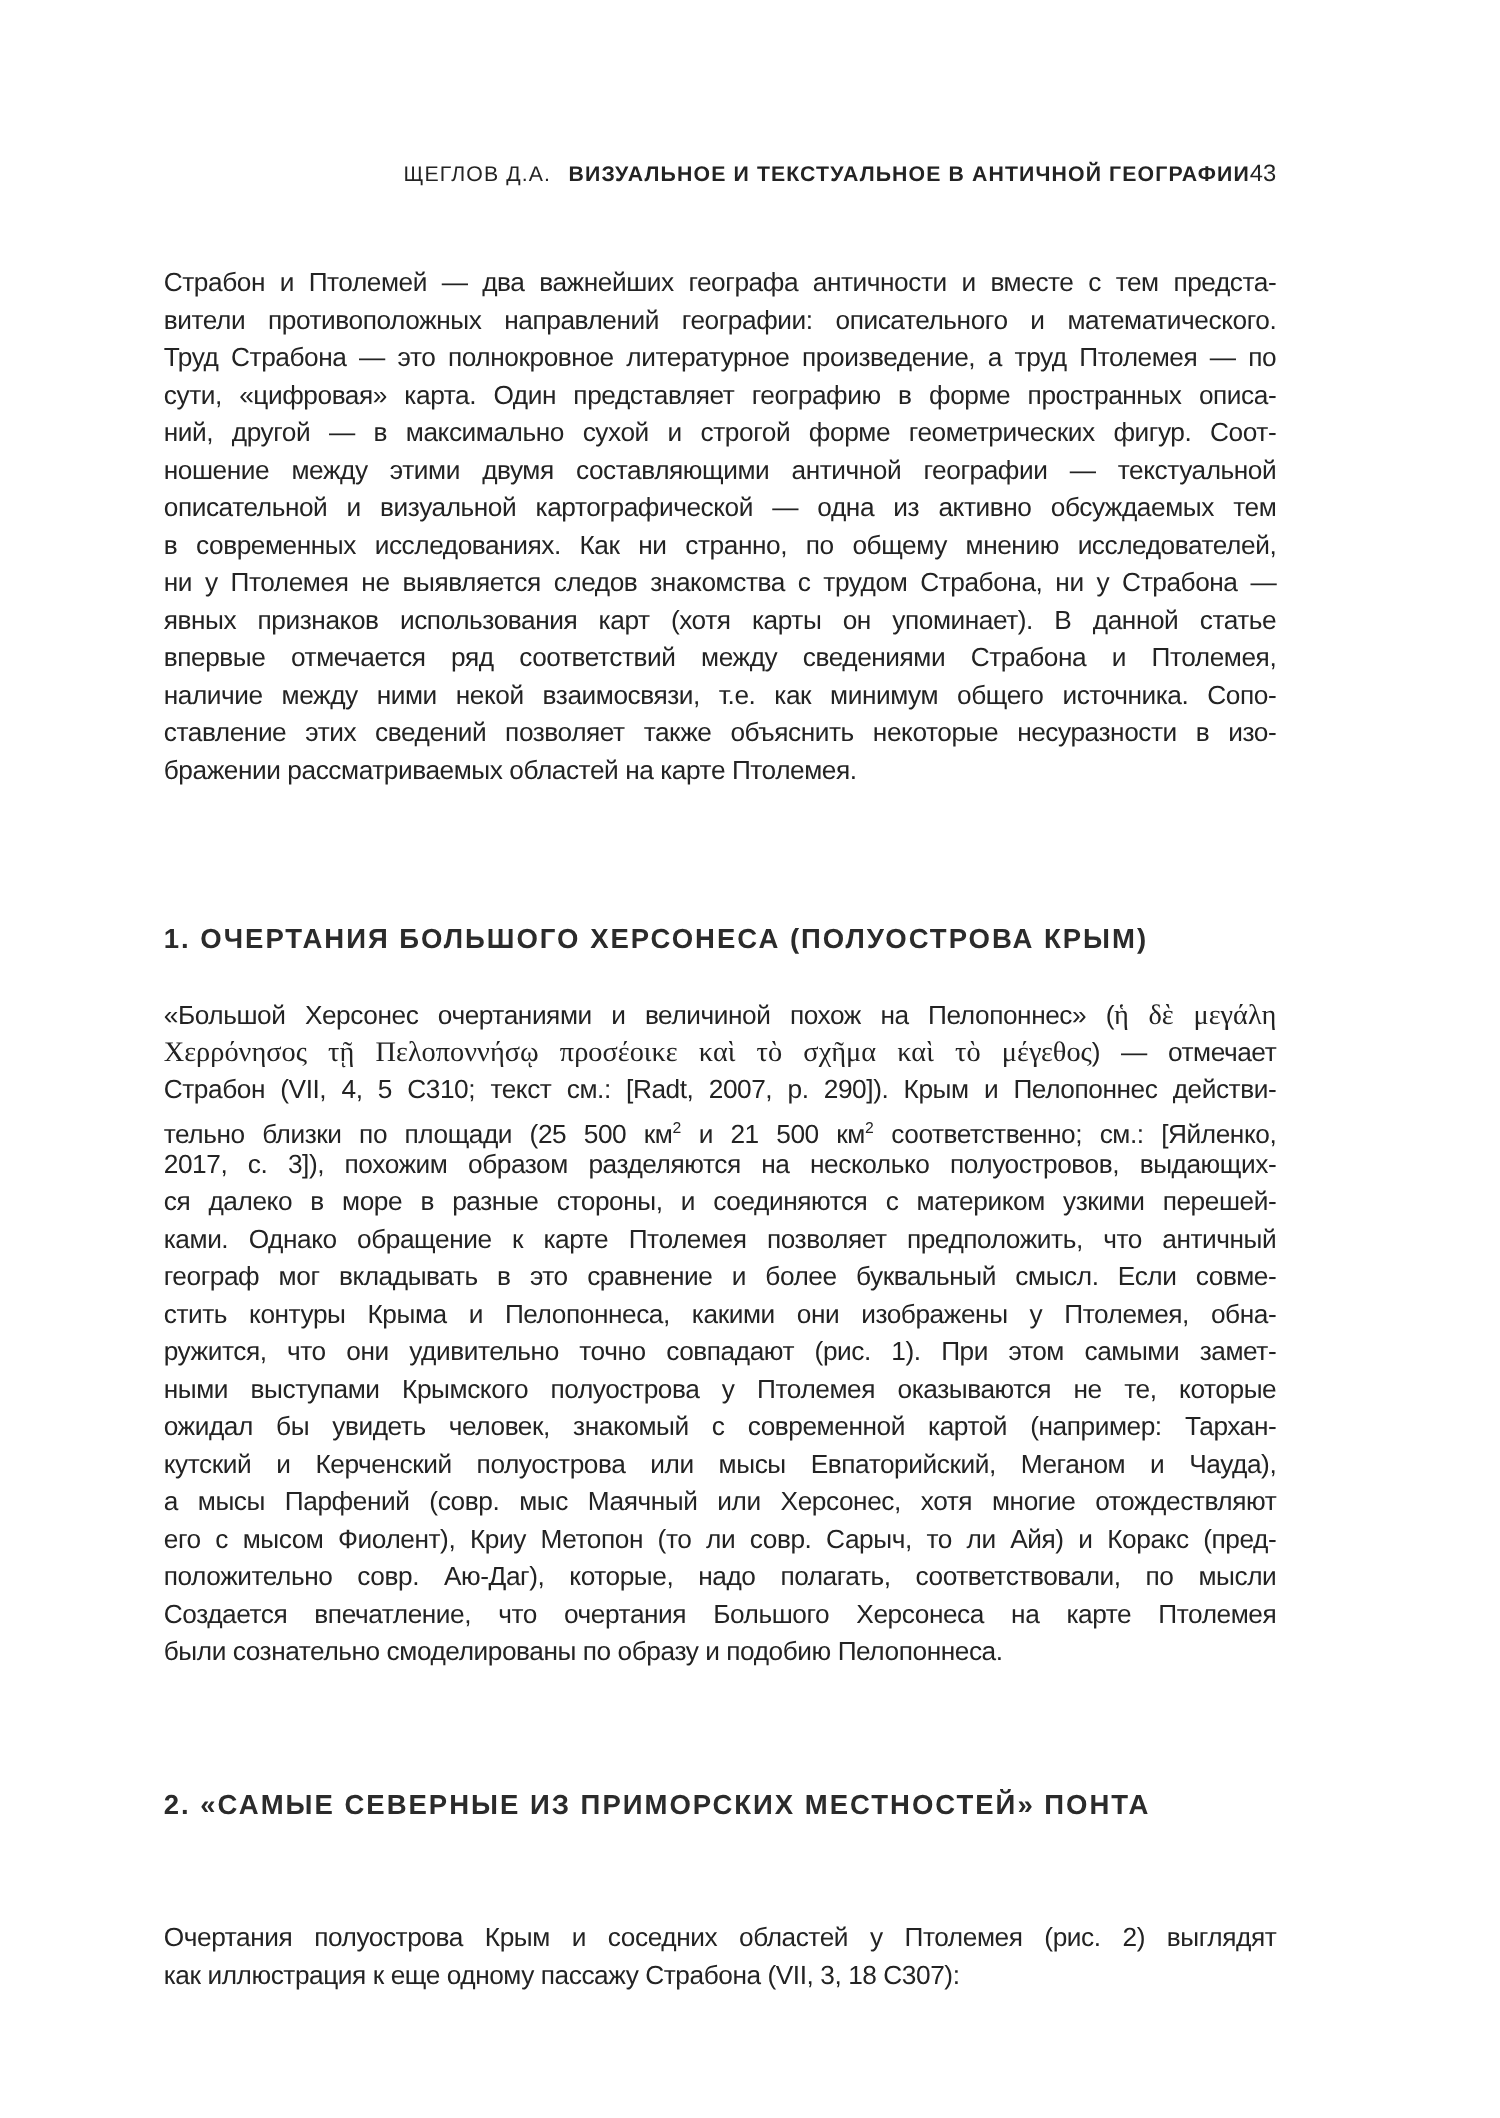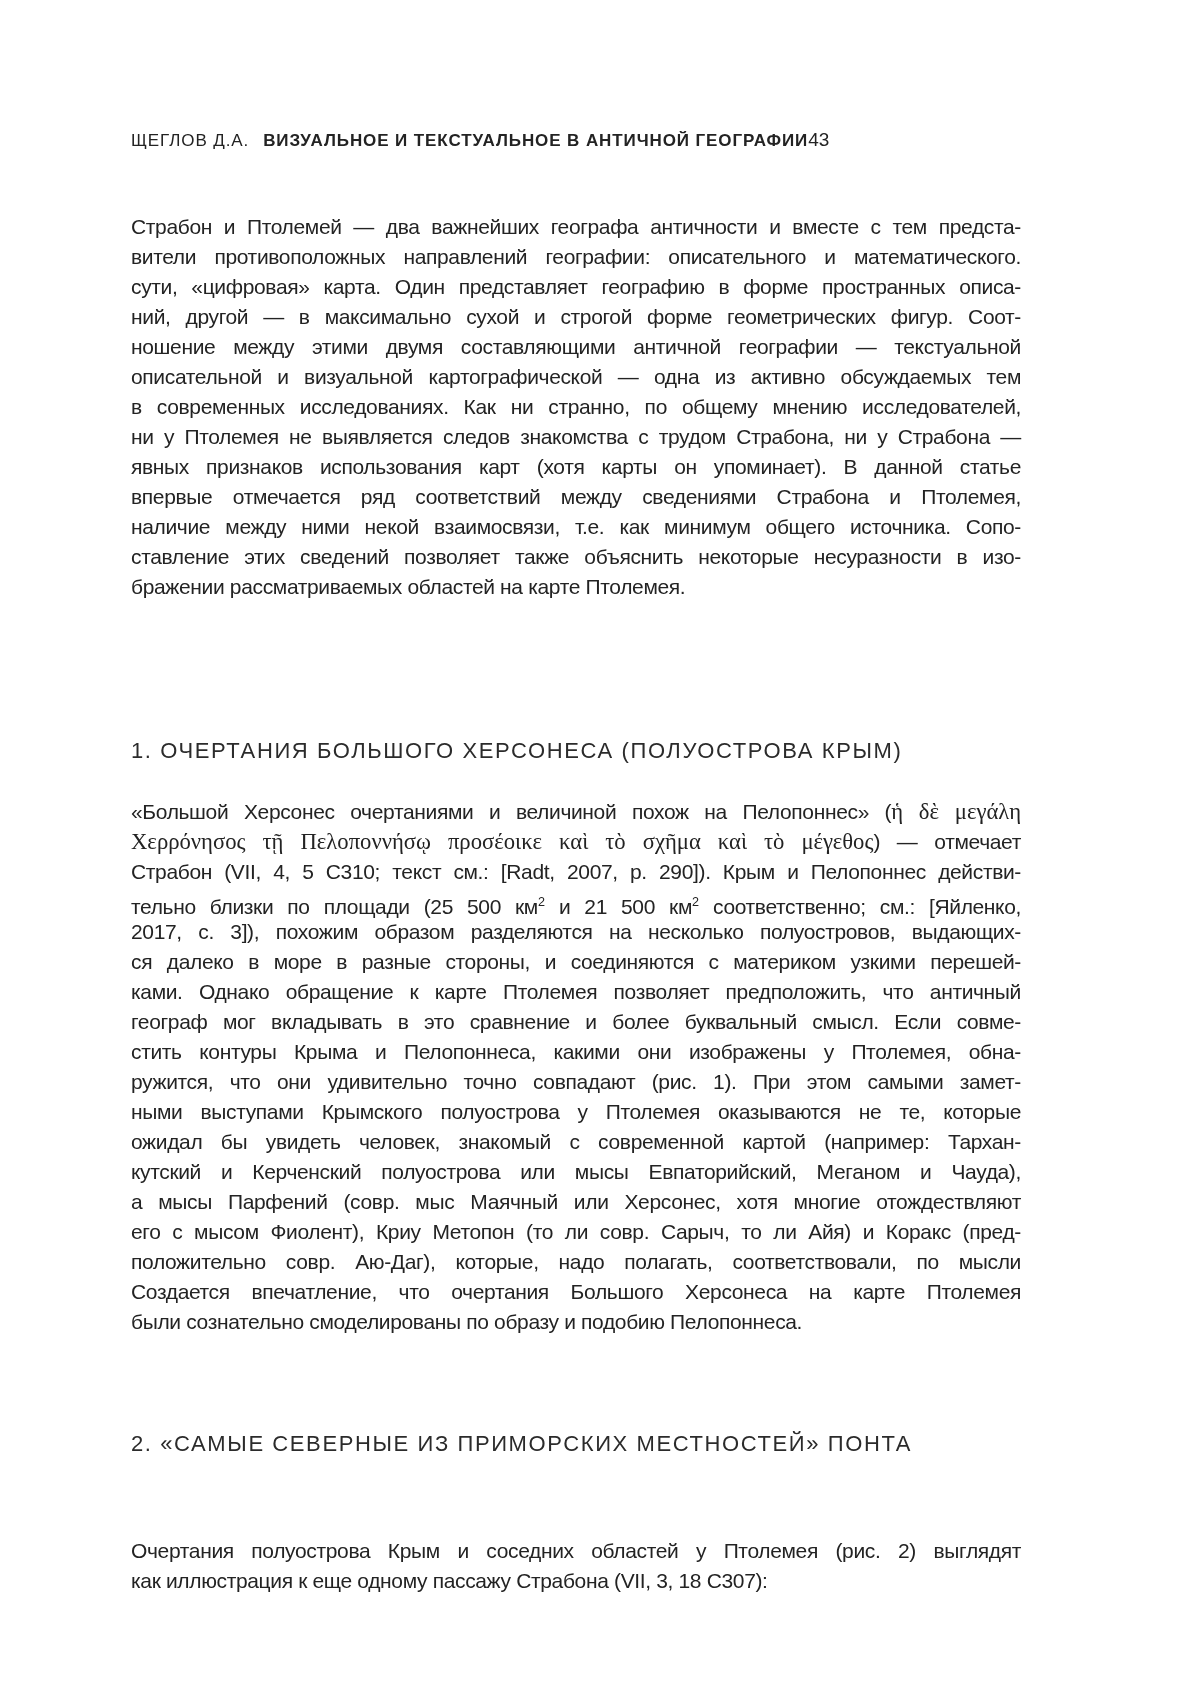--- a/index.html
+++ b/index.html
@@ -11,21 +11,21 @@
     font-family: "Liberation Sans", sans-serif;
     color: #232323;
     overflow: hidden;
   }
   .abs { position: absolute; left: 131px; width: 890px; }
 
   
   .runhead {
     top: 130px;
     display: flex;
-    justify-content: flex-start;
+    justify-content: flex-end;
     align-items: baseline;
     font-size: 17px;
     line-height: 20px;
     letter-spacing: 0.9px;
     white-space: nowrap;
   }
   .runhead .author { font-weight: 400; margin-right: 14px; }
   .runhead .title  { font-weight: 700; }
   .runhead .pageno { font-weight: 400; font-size: 19px; letter-spacing: 0; }
 
@@ -52,21 +52,21 @@
   .seg-sup {
     vertical-align: super;
     font-size: 0.6em;
     letter-spacing: 0;
   }
 
   
   .heading {
     font-size: 22px;
     line-height: 28px;
-    font-weight: 400;
+    font-weight: 700;
     letter-spacing: 1.6px;
     color: #2b2b2b;
     white-space: nowrap;
   }
 
   .pos-intro { top: 212px; }
   .pos-h1    { top: 737px; }
   .pos-p1    { top: 797px; }
   .pos-h2    { top: 1430px; }
   .pos-p2    { top: 1536px; }
@@ -79,20 +79,21 @@
   <div class="abs runhead">
     <div>
       <span class="author">ЩЕГЛОВ Д.А.</span><span class="title">ВИЗУАЛЬНОЕ И ТЕКСТУАЛЬНОЕ В АНТИЧНОЙ ГЕОГРАФИИ</span>
     </div>
     <span class="pageno">43</span>
   </div>
 
   <div class="abs para pos-intro">
       <div class="line">Страбон и Птолемей — два важнейших географа античности и вместе с тем предста-</div>
       <div class="line">вители противоположных направлений географии: описательного и математического.</div>
+      <div class="line">Труд Страбона — это полнокровное литературное произведение, а труд Птолемея — по</div>
       <div class="line">сути, «цифровая» карта. Один представляет географию в форме пространных описа-</div>
       <div class="line">ний, другой — в максимально сухой и строгой форме геометрических фигур. Соот-</div>
       <div class="line">ношение между этими двумя составляющими античной географии — текстуальной</div>
       <div class="line">описательной и визуальной картографической — одна из активно обсуждаемых тем</div>
       <div class="line">в современных исследованиях. Как ни странно, по общему мнению исследователей,</div>
       <div class="line">ни у Птолемея не выявляется следов знакомства с трудом Страбона, ни у Страбона —</div>
       <div class="line">явных признаков использования карт (хотя карты он упоминает). В данной статье</div>
       <div class="line">впервые отмечается ряд соответствий между сведениями Страбона и Птолемея,</div>
       <div class="line">наличие между ними некой взаимосвязи, т.е. как минимум общего источника. Сопо-</div>
       <div class="line">ставление этих сведений позволяет также объяснить некоторые несуразности в изо-</div>

